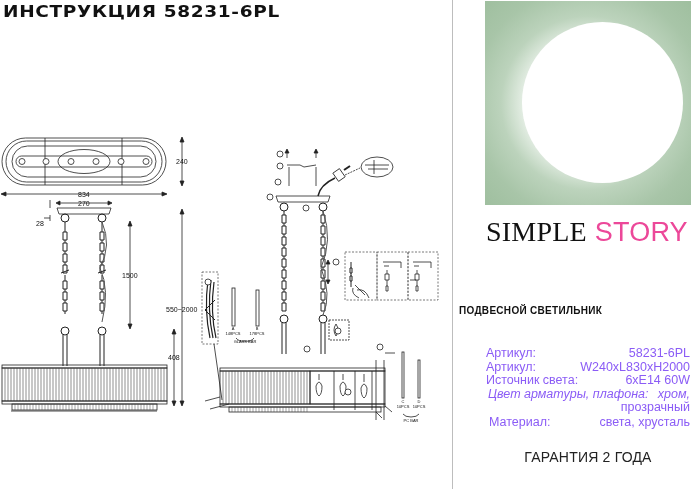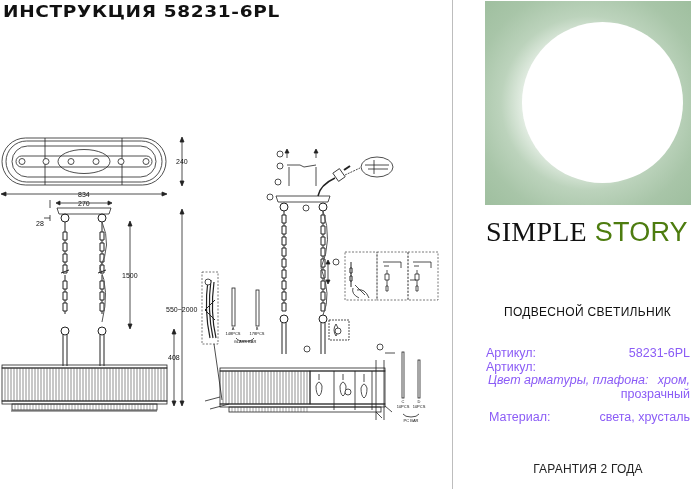--- a/index.html
+++ b/index.html
@@ -4,29 +4,29 @@
 <style>
   html, body { margin:0; padding:0; background:#ffffff; }
   body { width:700px; height:489px; position:relative; overflow:hidden; font-family:"Liberation Sans", sans-serif; color:#111; }
   .title { position:absolute; left:3px; top:2px; font-family:"DejaVu Sans", sans-serif; font-weight:bold; font-size:16.5px; letter-spacing:0.6px; transform:scaleX(1.12); transform-origin:left top; color:#111; white-space:nowrap; }
   .divider { position:absolute; left:452px; top:0; width:1px; height:489px; background:#bdbdbd; }
   .drawing { position:absolute; left:0; top:0; width:452px; height:489px; }
   .photo { position:absolute; left:485px; top:1px; width:206px; height:204px; background: radial-gradient(circle at 50% 50%, #ffffff 0%, #ffffff 39%, #e6efe6 44%, #bcd3bc 60%, #a8c5a8 80%, #9fbf9f 100%); }
   .photo .orb { position:absolute; left:37px; top:21px; width:161px; height:161px; border-radius:50%; background:#ffffff; left:37px; }
   .brand { position:absolute; left:486px; top:216px; font-size:28px; color:#111; white-space:nowrap; letter-spacing:0.2px; }
   .brand .b1 { font-weight:normal;font-family:Liberation Serif, serif; }
-  .brand .b2 { font-weight:normal; color:#4d7c0f; font-size:27px; }
-  .subtitle { position:absolute; left:504px; top:305px; font-size:12px; font-weight:normal; letter-spacing:0.3px; white-space:nowrap; }
+  .brand .b2 { font-weight:normal; color:#ec4899; font-size:27px; }
+  .subtitle { position:absolute; left:459px; top:305px; font-size:10px; font-weight:bold; letter-spacing:0.3px; white-space:nowrap; }
   .specs { position:absolute; left:486px; top:347px; width:204px; font-size:12.5px; line-height:13.6px; color:#8b5cf6; }
   .spec-row { display:flex; justify-content:space-between; white-space:nowrap; }
   .spec-row .v { text-align:right; }
   .spec-row.indent { padding-left:2px;font-style:italic; }
   .spec-row.right { justify-content:flex-end; }
-  .spec-row.mat { margin-top:10px; padding-left:3px; }
-  .footer { position:absolute; left:486px; top:464px; width:204px; text-align:center; font-size:12px; line-height:11px; color:#222; letter-spacing:0.2px; }
+  .spec-row.mat { margin-top:1px; padding-left:3px; }
+  .footer { position:absolute; left:486px; top:452px; width:204px; text-align:center; font-size:14px; line-height:11px; color:#222; letter-spacing:0.2px; }
   svg text { font-family:"Liberation Sans", sans-serif; }
 </style>
 </head>
 <body>
 
 <div class="title">ИНСТРУКЦИЯ 58231-6PL</div>
 
 <svg class="drawing" viewBox="0 0 452 489" xmlns="http://www.w3.org/2000/svg">
   <g stroke="#222" fill="none" stroke-width="0.8">
 
@@ -238,20 +238,25 @@
 
 <div class="subtitle">ПОДВЕСНОЙ СВЕТИЛЬНИК</div>
 
 <div class="specs">
   <div class="spec-row">
     <span>Артикул:</span>
     <span class="v">58231-6PL</span>
   </div>
   <div class="spec-row">
     <span>Артикул:</span>
+    <span class="v">W240xL830xH2000</span>
+  </div>
+  <div class="spec-row">
+    <span>Источник света:</span>
+    <span class="v">6xE14 60W</span>
   </div>
   <div class="spec-row indent">
     <span>Цвет арматуры, плафона:</span>
     <span class="v">хром,</span>
   </div>
   <div class="spec-row right">
     <span class="v">прозрачный</span>
   </div>
   <div class="spec-row mat">
     <span>Материал:</span>

